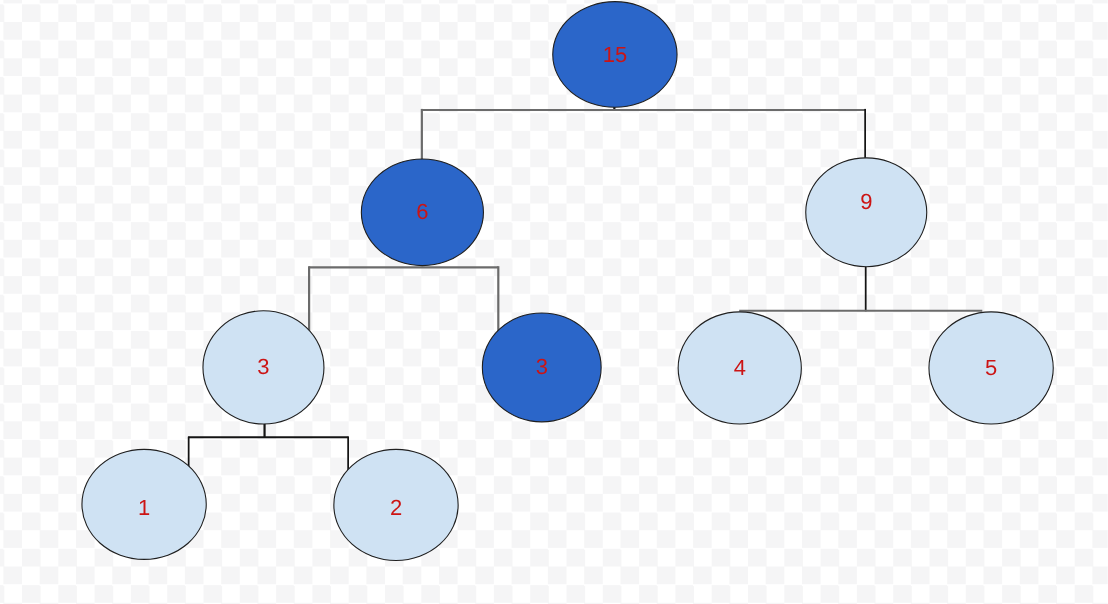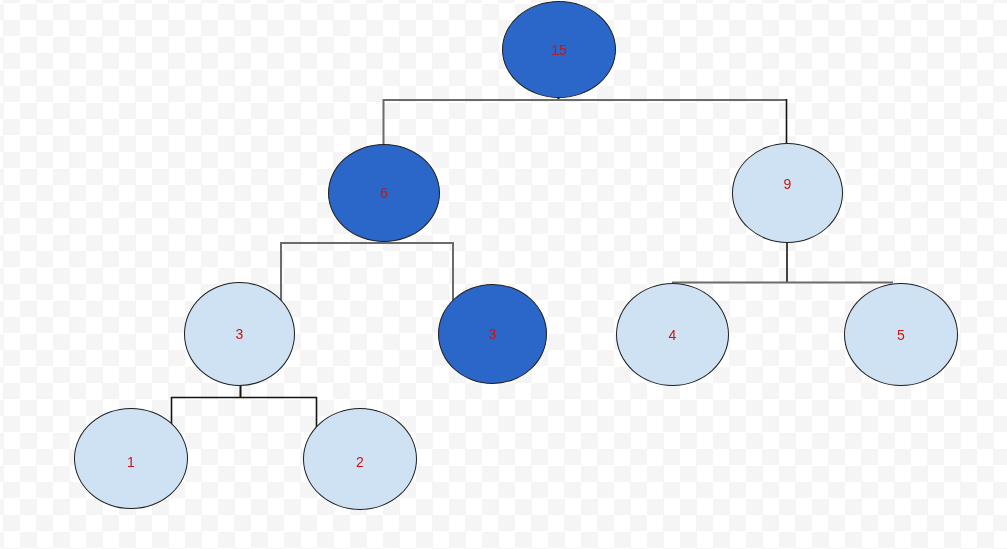--- a/index.html
+++ b/index.html
@@ -29,21 +29,21 @@
     z-index: 2;
     border: 1.6px solid #1f1f1f;
     border-radius: 50%;
     box-sizing: border-box;
     display: flex;
     align-items: center;
     justify-content: center;
   }
 
   .node .label {
-    font-size: 14px;
+    font-size: 20px;
     line-height: 1;
     color: #cc1414;
     user-select: none;
   }
 
   .edge-gray  { stroke: #6b6b6b; stroke-width: 2;   fill: none; }
   .edge-dark  { stroke: #141414; stroke-width: 1.6; fill: none; }
   .edge-stub  { stroke: #141414; stroke-width: 2;   fill: none; }
 </style>
 </head>

